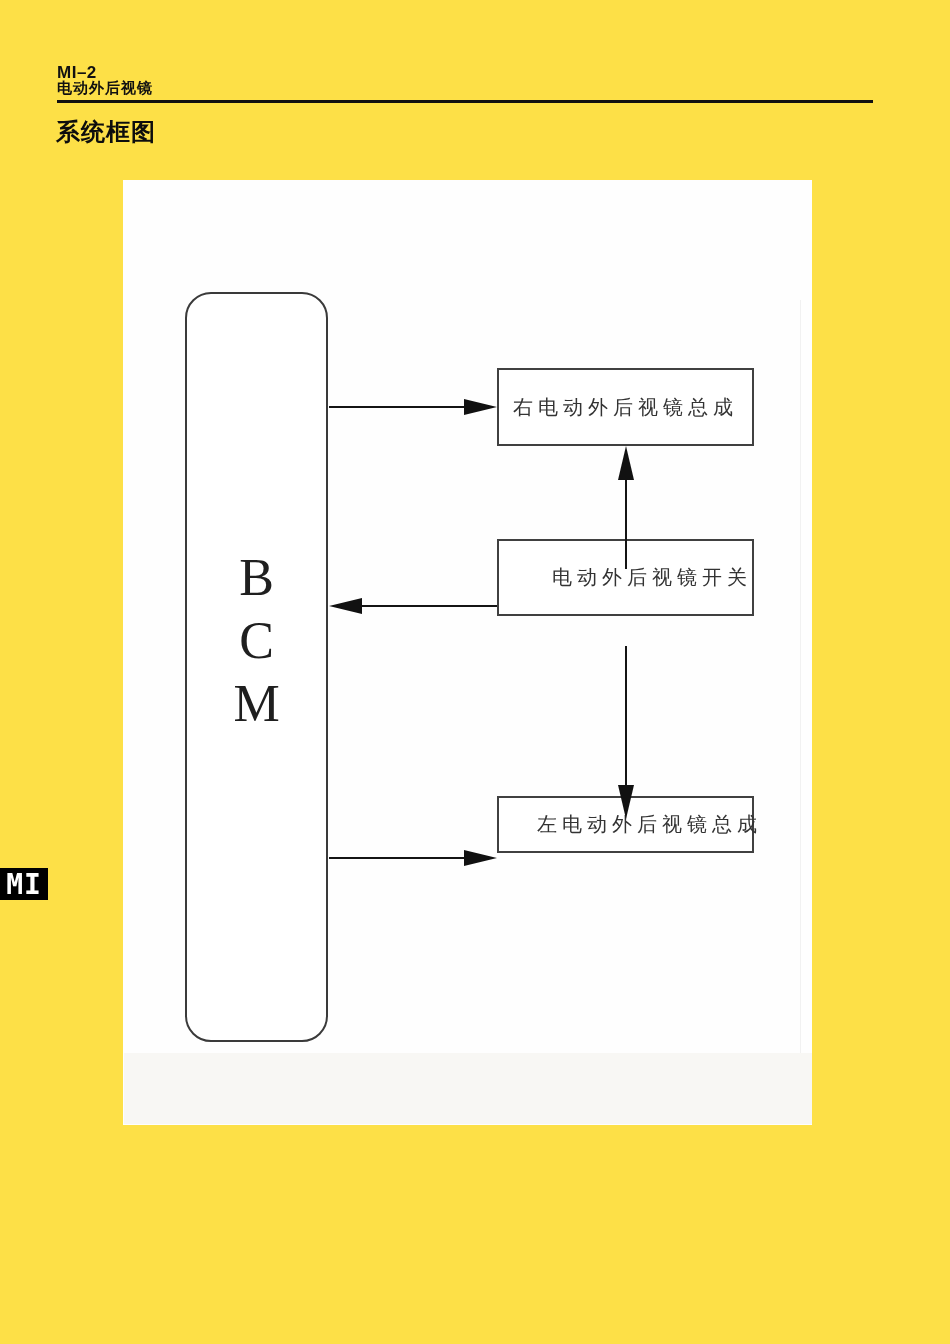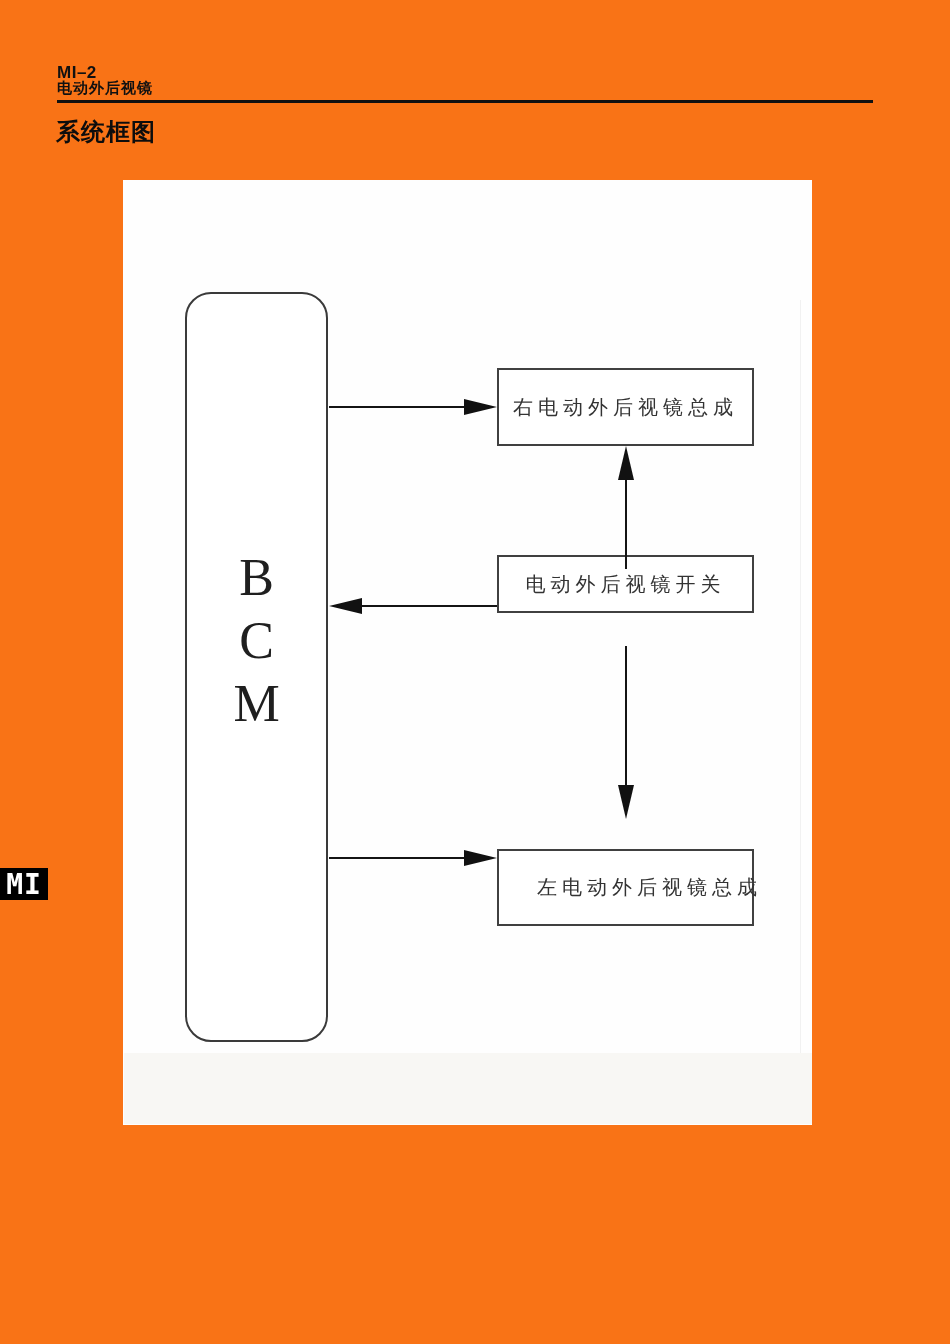--- a/index.html
+++ b/index.html
@@ -5,21 +5,21 @@
   html, body {
     margin: 0;
     padding: 0;
     background: #ffffff;
     font-family: "Liberation Sans", sans-serif;
   }
   .page {
     position: relative;
     width: 950px;
     height: 1344px;
-    background: #f97316;
+    background: #fde047;
     overflow: hidden;
   }
 
   
   .page-number {
     position: absolute;
     left: 57px;
     top: 63px;
     font-size: 17px;
     font-weight: bold;
@@ -118,22 +118,22 @@
     display: flex;
     align-items: center;
     justify-content: center;
     font-family: "Liberation Serif", "DejaVu Serif", serif;
     font-size: 20px;
     letter-spacing: 5px;
     color: #333333;
     white-space: nowrap;
   }
   .node-right-mirror { top: 368px; text-align: center; }
-  .node-switch       { top: 555px; height: 58px; }
-  .node-left-mirror  { top: 849px; height: 77px; padding-left: 48px; }
+  .node-switch       { top: 539px; height: 77px; justify-content: flex-end; }
+  .node-left-mirror  { top: 796px; height: 57px; padding-left: 48px; }
 
   
   .h-line {
     position: absolute;
     height: 2px;
     background: #141414;
   }
   .v-line {
     position: absolute;
     width: 2px;

